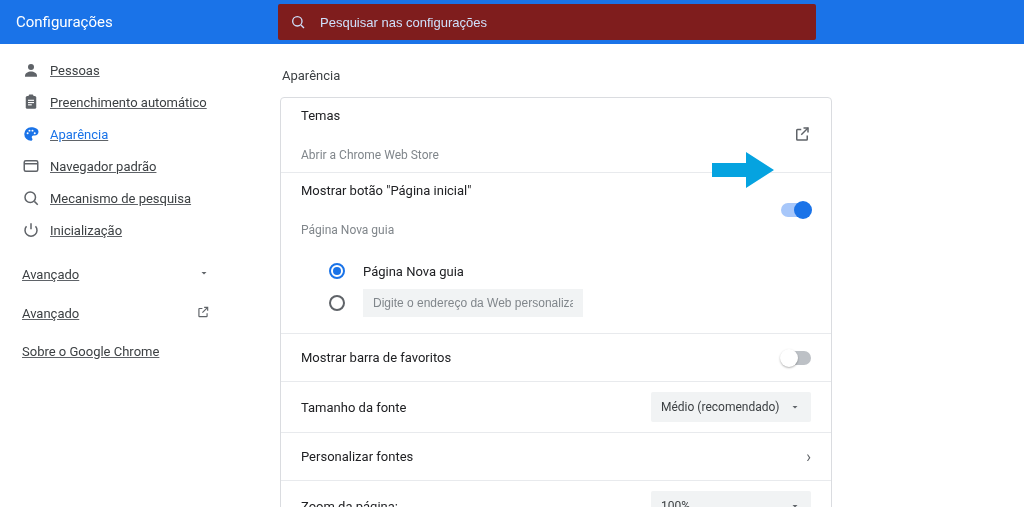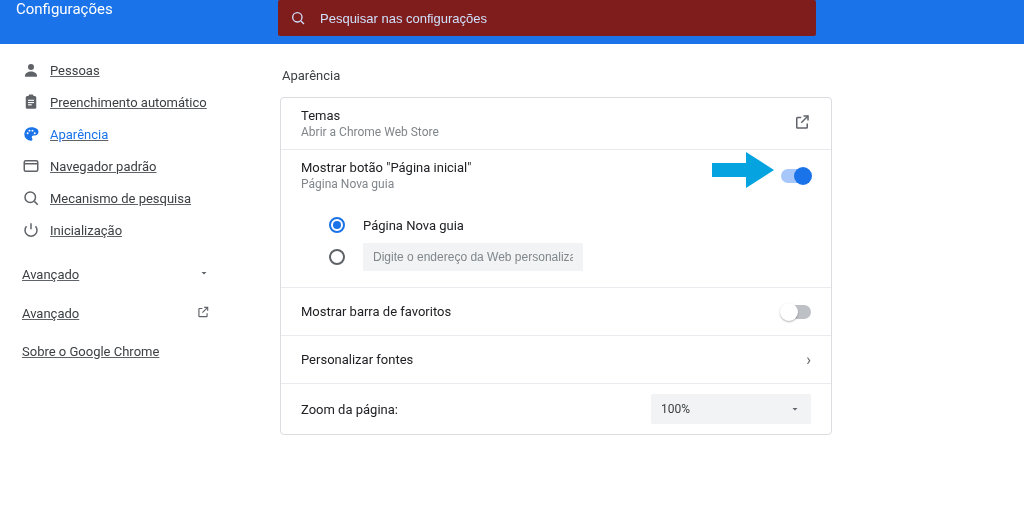--- a/index.html
+++ b/index.html
@@ -11,20 +11,21 @@
     width: 1024px;
     height: 507px;
     overflow: hidden;
   }
 
   
   .header {
     background: #1a73e8;
     height: 44px;
     display: flex;
+    align-items: center;
     padding: 0 16px;
     color: #fff;
   }
   .header-title {
     font-size: 15px;
     width: 262px;
   }
   .search-box {
     background: #7f1d1d;
     height: 36px;
@@ -89,21 +90,21 @@
     width: 552px;
     background:#fff;
     margin-bottom: 28px;
   }
   .row {
     display:flex; align-items:center; justify-content:space-between;
     min-height: 48px; padding: 10px 20px;
     border-bottom: 1px solid #e8eaed;
   }
   .row:last-child { border-bottom:none; }
-  .row .left { display:flex; flex-direction:column; }
+  .row .left { display:flex; flex-direction:column;gap:23px; }
   .row .title { color:#202124; font-size: 13px; }
   .row .sub   { color:#80868b; font-size: 12px; margin-top: 2px; }
 
   .sub-block {
     padding: 8px 20px 14px 48px;
     border-bottom: 1px solid #e8eaed;
   }
   .radio-row { display:flex; align-items:center; height: 32px; }
   .radio {
     width:16px; height:16px; border:2px solid #5f6368; border-radius:50%;
@@ -296,20 +297,29 @@
           <span class="radio"></span>
           <input class="custom-url" type="text" placeholder="Digite o endereço da Web personalizado" style="">
         </div>
       </div>
 
       <div class="row">
         <span class="title">Mostrar barra de favoritos</span>
         <div class="toggle"></div>
       </div>
 
+      <div class="row">
+        <span class="title">Tamanho da fonte</span>
+        <div class="dropdown">
+          <span>Médio (recomendado)</span>
+          <svg width="12" height="12" viewBox="0 0 24 24" fill="#5f6368">
+              <path d="M7 10l5 5 5-5z"></path>
+            </svg>
+        </div>
+      </div>
 
       <div class="row">
         <span class="title">Personalizar fontes</span>
         <span class="chevron-right">›</span>
       </div>
 
       <div class="row">
         <span class="title">Zoom da página:</span>
         <div class="dropdown">
           <span>100%</span>

